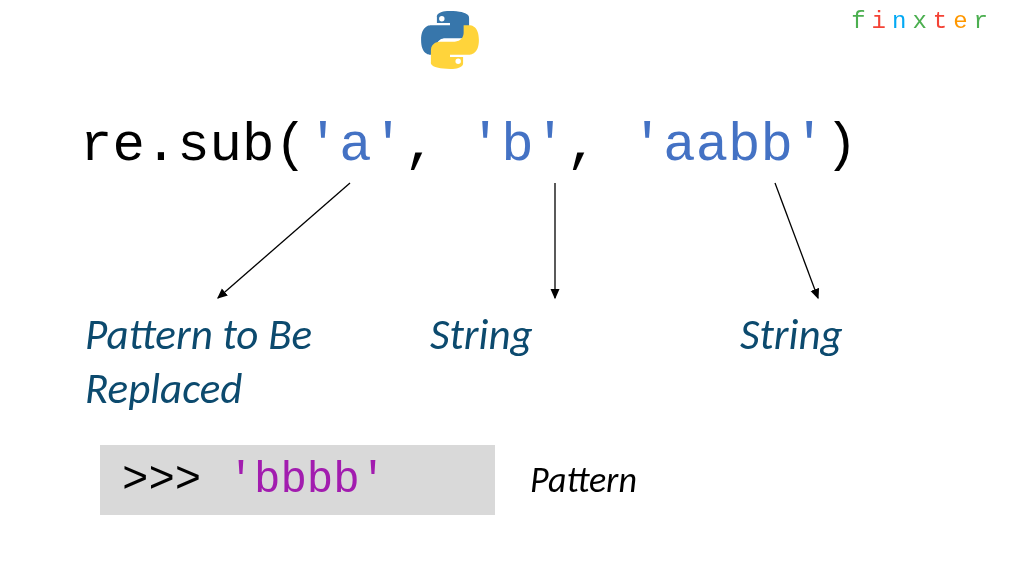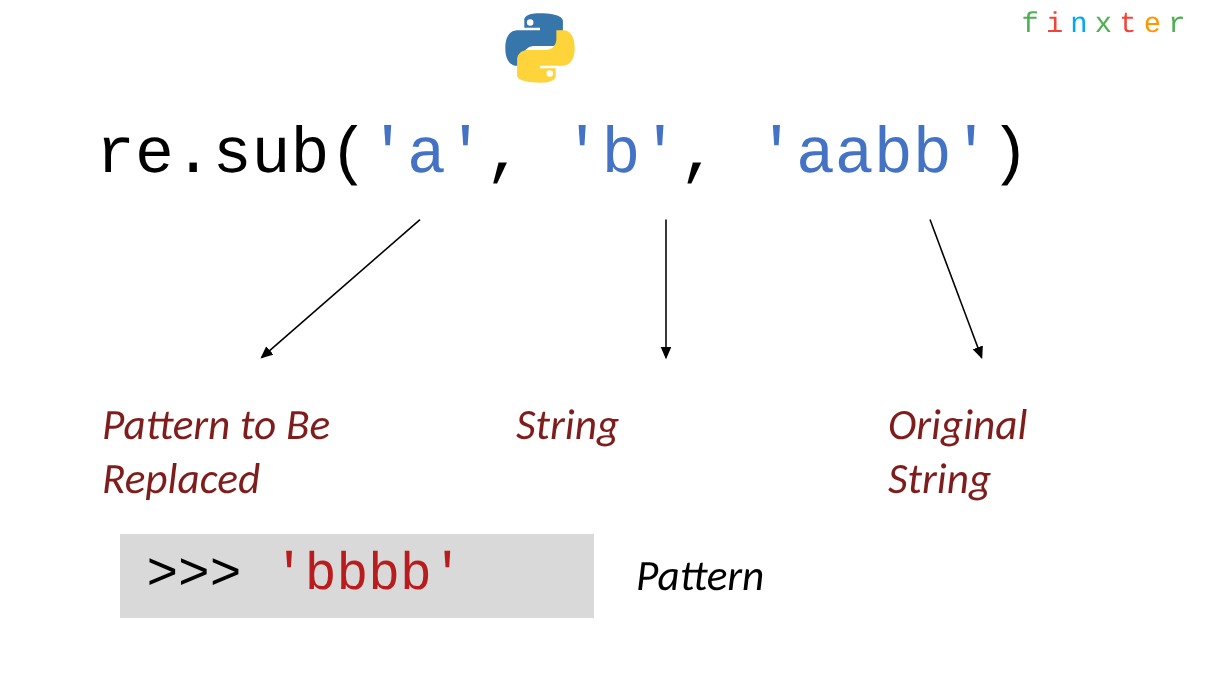--- a/index.html
+++ b/index.html
@@ -23,62 +23,61 @@
     top: 8px;
     right: 30px;
     font-family: "Courier New", monospace;
     font-size: 24px;
     font-weight: normal;
     letter-spacing: 6px;
   }
   .brand span { display: inline-block; }
   .code-line {
     position: absolute;
-    top: 99px;
+    top: 115px;
     left: 80px;
     font-family: "Courier New", Courier, monospace;
     font-size: 54px;
     white-space: nowrap;
   }
   .code-line .black { color: #000000; }
   .code-line .blue  { color: #4472c4; }
   .arrows {
     position: absolute;
     top: 0; left: 0;
     width: 1024px; height: 576px;
     pointer-events: none;
   }
   .label {
     position: absolute;
     font-family: "Segoe UI", "Calibri", Arial, sans-serif;
     font-style: italic;
-    font-size: 36px;
-    color: #7f1d1d;
+    font-size: 43px;
+    color: #0c4a6e;
     line-height: 1.25;
-    margin-top: 24px;
   }
   .label-pattern { top: 308px; left: 85px; }
   .label-replacement { top: 308px; left: 430px; }
   .label-original { top: 308px; left: 740px; }
   .result-box {
     position: absolute;
     top: 445px;
     left: 100px;
     width: 395px;
     height: 70px;
     background: #d9d9d9;
     font-family: "Courier New", Courier, monospace;
     font-size: 44px;
     display: flex;
     align-items: center;
     padding-left: 22px;
     white-space: pre;
   }
   .result-box .prompt { color: #000000; }
-  .result-box .value  { color: #b91c1c; }
+  .result-box .value  { color: #a21caf; }
   .label-result {
     position: absolute;
     top: 458px;
     left: 530px;
     font-style: italic;
     font-size: 36px;
     color: #000000;
   }
 </style>
 </head>
@@ -109,20 +108,19 @@
 </svg>
 
 <div class="label label-pattern">
   <div>Pattern to Be</div>
   <div>Replaced</div>
 </div>
 <div class="label label-replacement">
   <div>String</div>
 </div>
 <div class="label label-original">
-  <div>Original</div>
   <div>String</div>
 </div>
 
 <div class="result-box">
   <span class="prompt">&gt;&gt;&gt; </span><span class="value">'bbbb'</span>
 </div>
 <div class="label-result">Pattern</div>
 
 </body></html>

